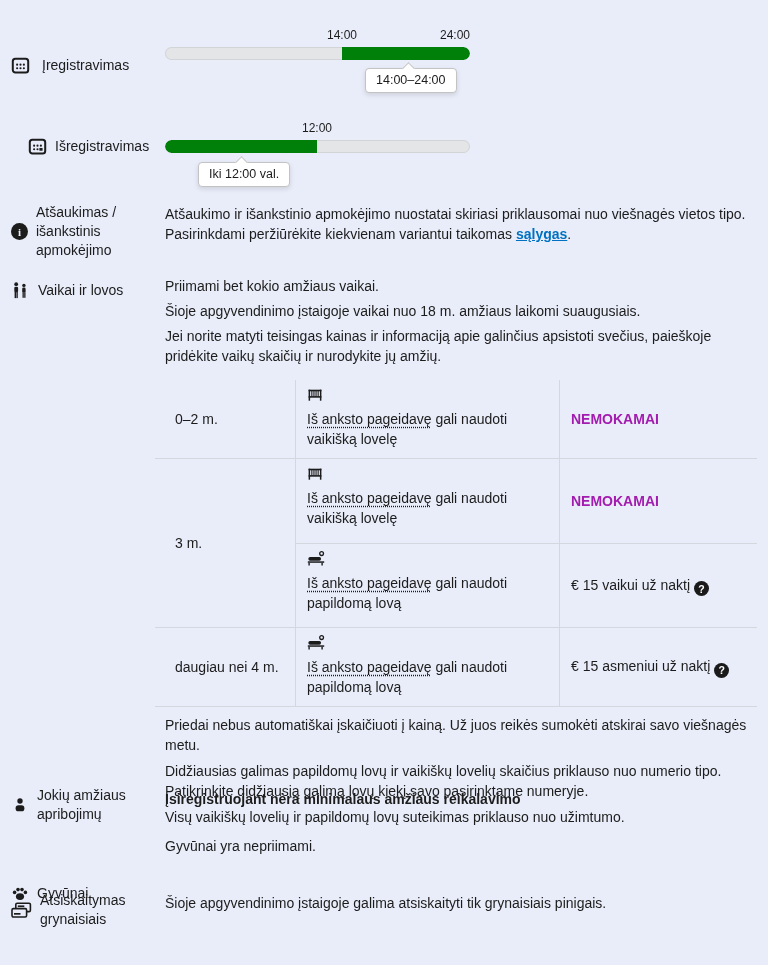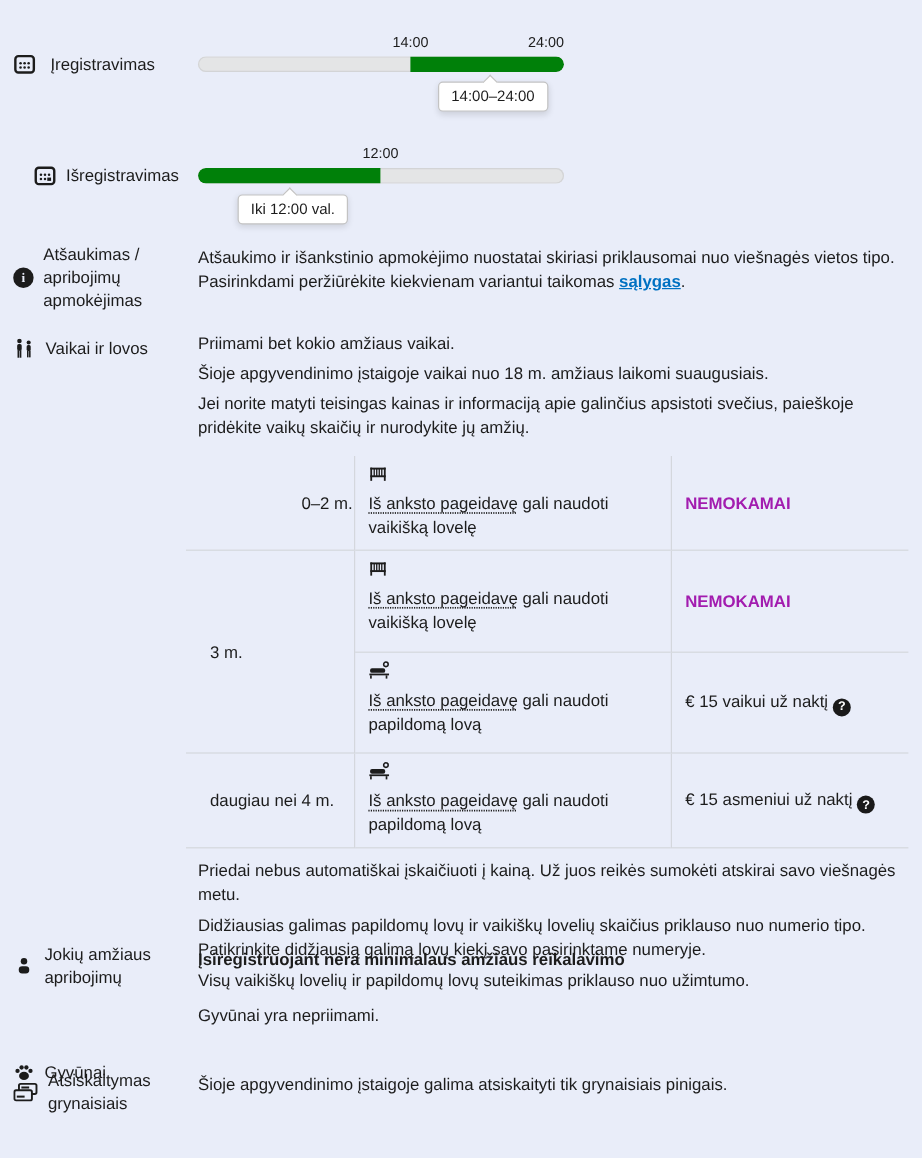--- a/index.html
+++ b/index.html
@@ -37,21 +37,21 @@
   .help{display:inline-flex;width:15px;height:15px;border-radius:50%;background:#1a1a1a;color:#fff;
         font-size:10.5px;font-weight:700;align-items:center;justify-content:center;margin-left:4px;
         vertical-align:-3px;cursor:pointer;}
   .notes p{margin:0 0 6px;}
 </style>
 </head>
 <body>
 
 <div class="page">
 
-  <div class="side" style="top:44px;gap:12px;">
+  <div class="side" style="top:56px;gap:12px;">
     <svg width="19" height="19" viewBox="0 0 18 18">
       <rect x="1.7" y="2.6" width="14.6" height="13" rx="2.4" fill="none" stroke="#1c1c1c" stroke-width="1.9"></rect>
       <circle cx="5.8" cy="8.2" r="1" fill="#1c1c1c"></circle>
         <circle cx="9" cy="8.2" r="1" fill="#1c1c1c"></circle>
         <circle cx="12.2" cy="8.2" r="1" fill="#1c1c1c"></circle>
       <circle cx="5.8" cy="11.6" r="1" fill="#1c1c1c"></circle>
         <circle cx="9" cy="11.6" r="1" fill="#1c1c1c"></circle>
         <circle cx="12.2" cy="11.6" r="1" fill="#1c1c1c"></circle>
     </svg>
     <span class="lbl">Įregistravimas</span>
@@ -80,21 +80,21 @@
   <div class="bar-wrap" style="top:121px;height:64px;">
     <span class="tlabel" style="left:152px;transform:translateX(-50%);">12:00</span>
     <div class="track">
       <div class="fill" style="left:0;width:152px;border-radius:8px 0 0 8px;"></div>
     </div>
     <div class="tooltip" style="top:41px;left:33px;">Iki 12:00 val.</div>
   </div>
 
   <div class="side" style="top:203px;">
     <span class="icon-round">i</span>
-    <span class="lbl">Atšaukimas / apribojimų apmokėjimas</span>
+    <span class="lbl">Atšaukimas / išankstinis apmokėjimo</span>
   </div>
   <div class="content" style="top:204px;">
     <span>Atšaukimo ir išankstinio apmokėjimo nuostatai skiriasi priklausomai nuo viešnagės vietos tipo. Pasirinkdami peržiūrėkite kiekvienam variantui taikomas </span><a class="policy-link">sąlygas</a><span>.</span>
   </div>
 
   <div class="side" style="top:281px;">
     <svg width="19" height="17" viewBox="0 0 19 17">
       <circle cx="5.2" cy="2.2" r="1.9" fill="#1c1c1c"></circle>
       <rect x="3.3" y="4.7" width="3.8" height="5.6" rx="1.4" fill="#1c1c1c"></rect>
       <rect x="3.6" y="9.8" width="1.4" height="6.3" fill="#1c1c1c"></rect>
@@ -107,21 +107,21 @@
     <span class="lbl">Vaikai ir lovos</span>
   </div>
   <div class="content" style="top:276px;">
     <p>Priimami bet kokio amžiaus vaikai.</p>
     <p>Šioje apgyvendinimo įstaigoje vaikai nuo 18 m. amžiaus laikomi suaugusiais.</p>
     <p style="margin-bottom:0;">Jei norite matyti teisingas kainas ir informaciją apie galinčius apsistoti svečius, paieškoje pridėkite vaikų skaičių ir nurodykite jų amžių.</p>
 
     <table class="kids">
       <tbody>
           <tr class="first">
-        <td class="age" style="height:66px;text-align:right;">0–2 m.</td>
+        <td class="age" style="height:66px;">0–2 m.</td>
         <td class="desc">
           <svg class="bedicon" width="16" height="16" viewBox="0 0 16 16">
             <rect x="1.6" y="3.2" width="12.8" height="1.6" fill="#1c1c1c"></rect>
             <rect x="1.6" y="9.6" width="12.8" height="1.6" fill="#1c1c1c"></rect>
             <rect x="1.6" y="3.2" width="1.5" height="11" fill="#1c1c1c"></rect>
             <rect x="12.9" y="3.2" width="1.5" height="11" fill="#1c1c1c"></rect>
             <rect x="4.3" y="4.2" width="1.1" height="6" fill="#1c1c1c"></rect>
             <rect x="6.4" y="4.2" width="1.1" height="6" fill="#1c1c1c"></rect>
             <rect x="8.5" y="4.2" width="1.1" height="6" fill="#1c1c1c"></rect>
             <rect x="10.6" y="4.2" width="1.1" height="6" fill="#1c1c1c"></rect>

